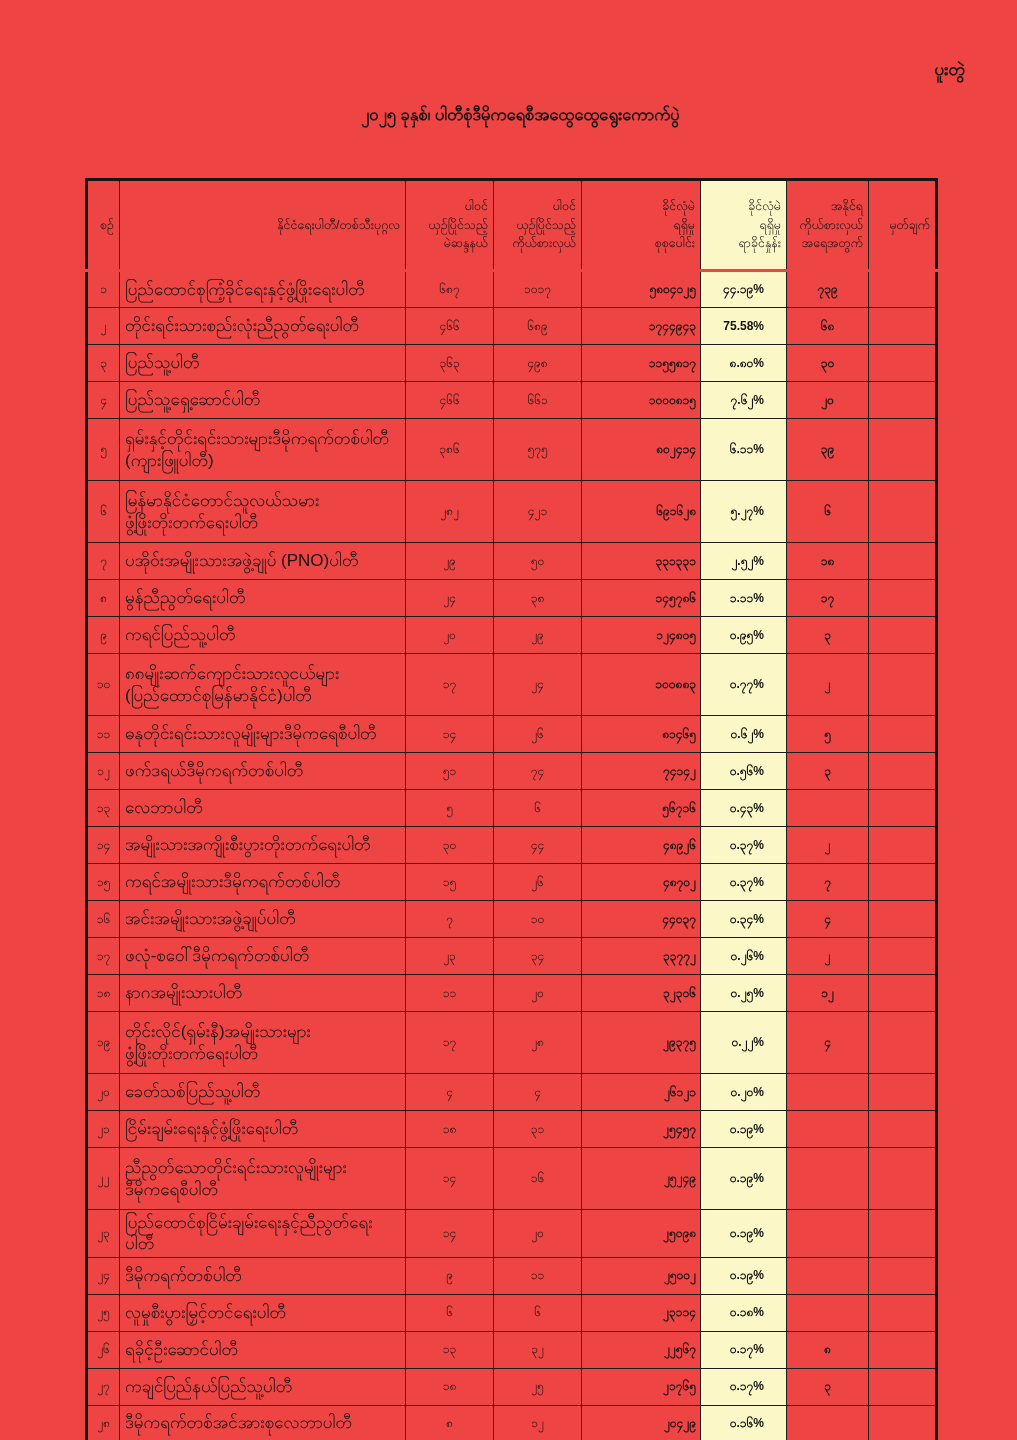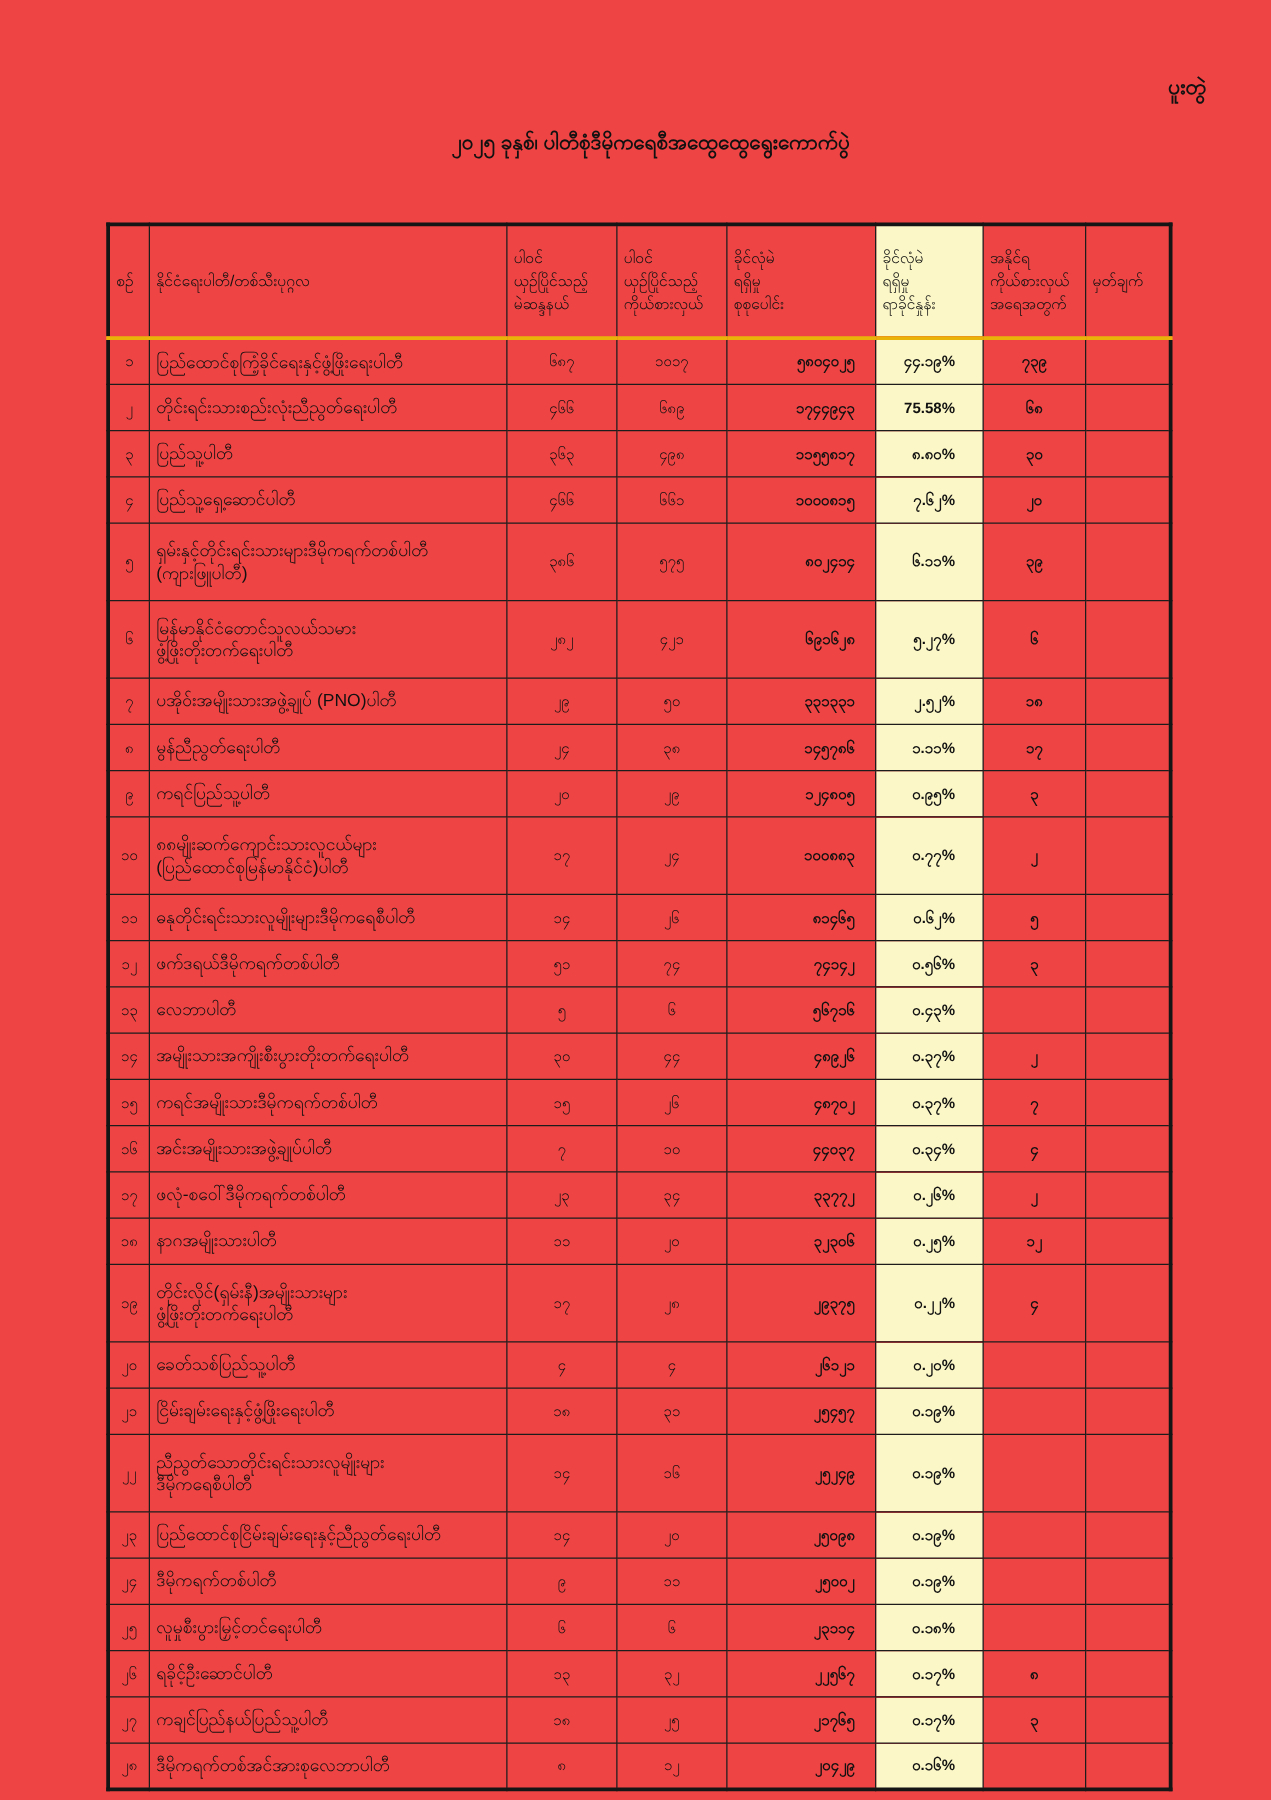--- a/index.html
+++ b/index.html
@@ -32,35 +32,35 @@
     border:3px solid #151515;
   }
   th, td {
     border:1.6px solid #1c1c1c;
     padding:2px 5px;
     overflow:hidden;
     vertical-align:middle;
   }
   thead th {
     font-weight:normal;
-    text-align:left;
+    text-align:right;
     white-space:pre-line;
     font-size:12.5px;
     height:84px;
-    border-bottom:3px solid #eab308;
+    border-bottom:3px solid #ef4444;
     line-height:1.5;
   }
   tbody tr { height:37px; }
   tbody tr.tall { height:62px; }
   td { font-size:12px; line-height:1.25; }
   .col-no            { text-align:center; }
-  .col-party         { text-align:left; white-space:pre-line; font-size:14px; }
+  .col-party         { text-align:left; white-space:pre-line; font-size:17px; }
   .col-constituencies{ text-align:center; }
   .col-candidates    { text-align:center; }
-  .col-valid_votes   { text-align:right; font-weight:bold; padding-right:16px; }
+  .col-valid_votes   { text-align:right; font-weight:bold; padding-right:4px; }
   .col-percentage    { text-align:right; font-weight:bold; padding-right:22px; }
   .col-seats_won     { text-align:center; font-weight:bold; }
   .col-remark        { text-align:center; }
   .hl { background:#fbf7c6; }
 </style>
 </head>
 <body>
 
 <div class="sheet">
 

